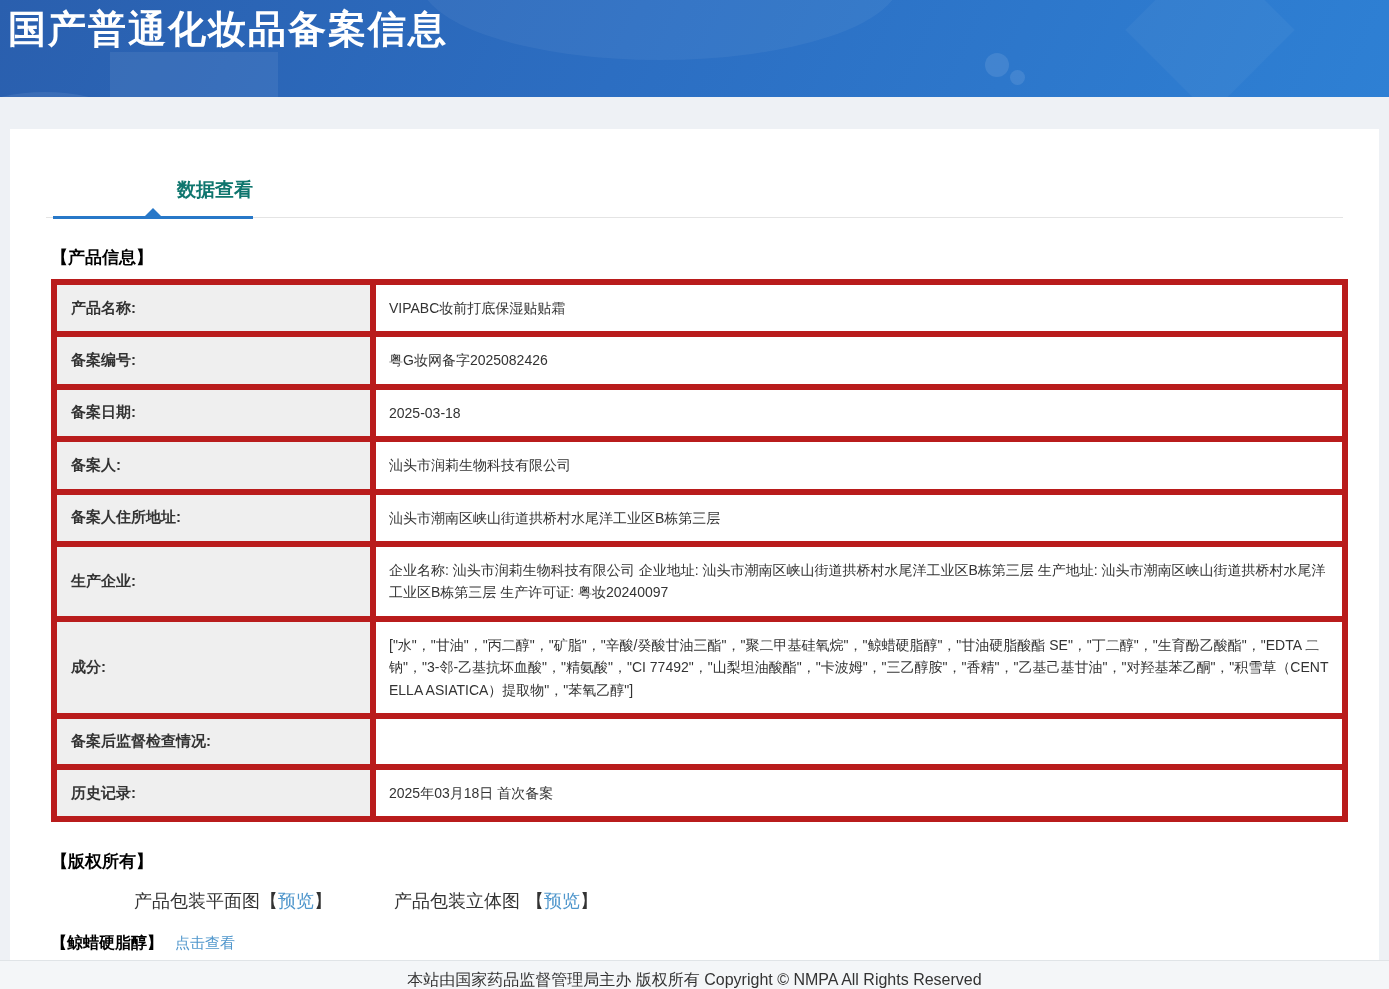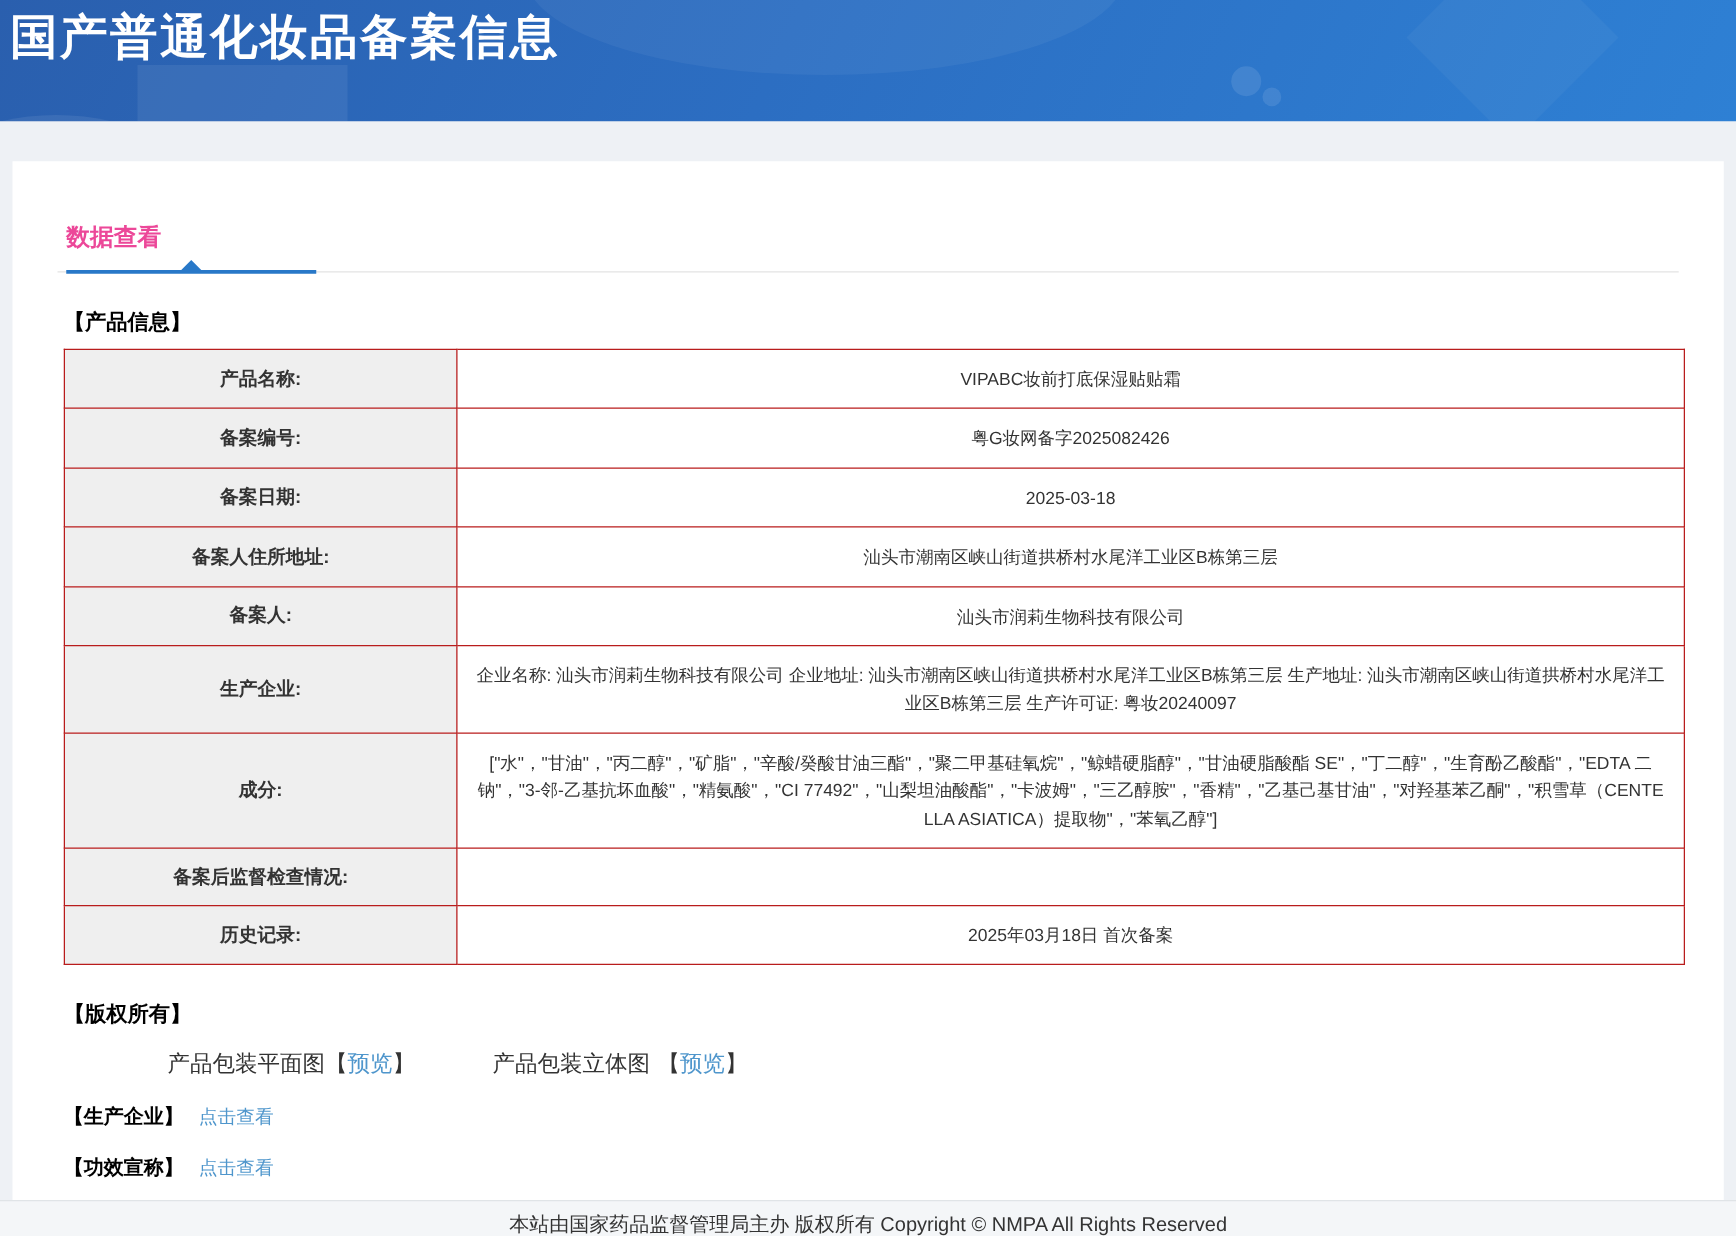--- a/index.html
+++ b/index.html
@@ -25,35 +25,35 @@
     font-size:38px; font-weight:bold; color:#ffffff; letter-spacing:2px;
   }
   
   .card {
     margin:32px 10px 0 10px; background:#ffffff;
     padding:26px 36px 40px 36px; box-sizing:border-box; min-height:813px;
   }
   
   .tabbar { position:relative; border-bottom:1px solid #e4e4e4; margin-top:10px; }
   .tab {
-    display:inline-block; width:200px; margin-left:7px; text-align:left;
-    font-size:19px; font-weight:bold; color:#ec4899;
+    display:inline-block; width:200px; margin-left:7px; text-align:right;
+    font-size:19px; font-weight:bold; color:#0f766e;
     padding:12px 0 14px 0; position:relative; cursor:pointer;
   }
   .tab-bar { position:absolute; left:0; bottom:-2px; width:100%; height:3px; background:#2878c8; }
   .tab-tri {
     position:absolute; left:50%; transform:translateX(-50%); bottom:1px;
     width:0; height:0; border-left:8px solid transparent; border-right:8px solid transparent;
     border-bottom:8px solid #2878c8;
   }
   
   .section-title { font-size:17px; font-weight:bold; color:#000; margin:28px 0 10px 5px; }
   
   table.info { width:100%; border-collapse:collapse; table-layout:fixed; margin-left:5px; }
-  table.info th, table.info td { border:1px solid #b91c1c; vertical-align:middle;text-align:center; }
+  table.info th, table.info td { border:6px solid #b91c1c; vertical-align:middle; }
   th.row-label {
     width:285px; background:#efefef; text-align:left;
     font-size:15px; font-weight:bold; color:#333; padding:12px 14px; height:21px;
   }
   td.row-value {
     font-size:14px; color:#333; padding:12px 13px; line-height:1.6;
     word-break:break-all;
     margin-left:24px;
   }
   
@@ -105,26 +105,26 @@
       </tr>
       <tr>
         <th class="row-label">备案编号:</th>
         <td class="row-value">粤G妆网备字2025082426</td>
       </tr>
       <tr>
         <th class="row-label">备案日期:</th>
         <td class="row-value">2025-03-18</td>
       </tr>
       <tr>
+        <th class="row-label">备案人:</th>
+        <td class="row-value">汕头市润莉生物科技有限公司</td>
+      </tr>
+      <tr>
         <th class="row-label">备案人住所地址:</th>
         <td class="row-value">汕头市潮南区峡山街道拱桥村水尾洋工业区B栋第三层</td>
-      </tr>
-      <tr>
-        <th class="row-label">备案人:</th>
-        <td class="row-value">汕头市润莉生物科技有限公司</td>
       </tr>
       <tr>
         <th class="row-label">生产企业:</th>
         <td class="row-value">企业名称: 汕头市润莉生物科技有限公司 企业地址: 汕头市潮南区峡山街道拱桥村水尾洋工业区B栋第三层 生产地址: 汕头市潮南区峡山街道拱桥村水尾洋工业区B栋第三层 生产许可证: 粤妆20240097</td>
       </tr>
       <tr>
         <th class="row-label">成分:</th>
         <td class="row-value">["水"，"甘油"，"丙二醇"，"矿脂"，"辛酸/癸酸甘油三酯"，"聚二甲基硅氧烷"，"鲸蜡硬脂醇"，"甘油硬脂酸酯 SE"，"丁二醇"，"生育酚乙酸酯"，"EDTA 二钠"，"3-邻-乙基抗坏血酸"，"精氨酸"，"CI 77492"，"山梨坦油酸酯"，"卡波姆"，"三乙醇胺"，"香精"，"乙基己基甘油"，"对羟基苯乙酮"，"积雪草（CENTELLA ASIATICA）提取物"，"苯氧乙醇"]</td>
       </tr>
       <tr>
@@ -143,21 +143,21 @@
   <div class="pkg-line">
     <span class="pkg-group">
       <span>产品包装平面图</span><span class="bracket-open">【</span><a class="link">预览</a><span>】</span>
     </span>
     <span class="pkg-group pkg-stereo">
       <span>产品包装立体图</span><span class="bracket-open">【</span><a class="link">预览</a><span>】</span>
     </span>
   </div>
 
   <div class="std-line">
-    <span class="bold">【生产企业】</span><a class="link">点击查看</a>
+    <span class="bold">【鲸蜡硬脂醇】</span><a class="link">点击查看</a>
   </div>
 
   <div class="std-line">
     <span class="bold">【功效宣称】</span><a class="link">点击查看</a>
   </div>
 
 </div>
 
 <div class="footer">
   <span>本站由国家药品监督管理局主办 版权所有 Copyright © NMPA All Rights Reserved</span>

